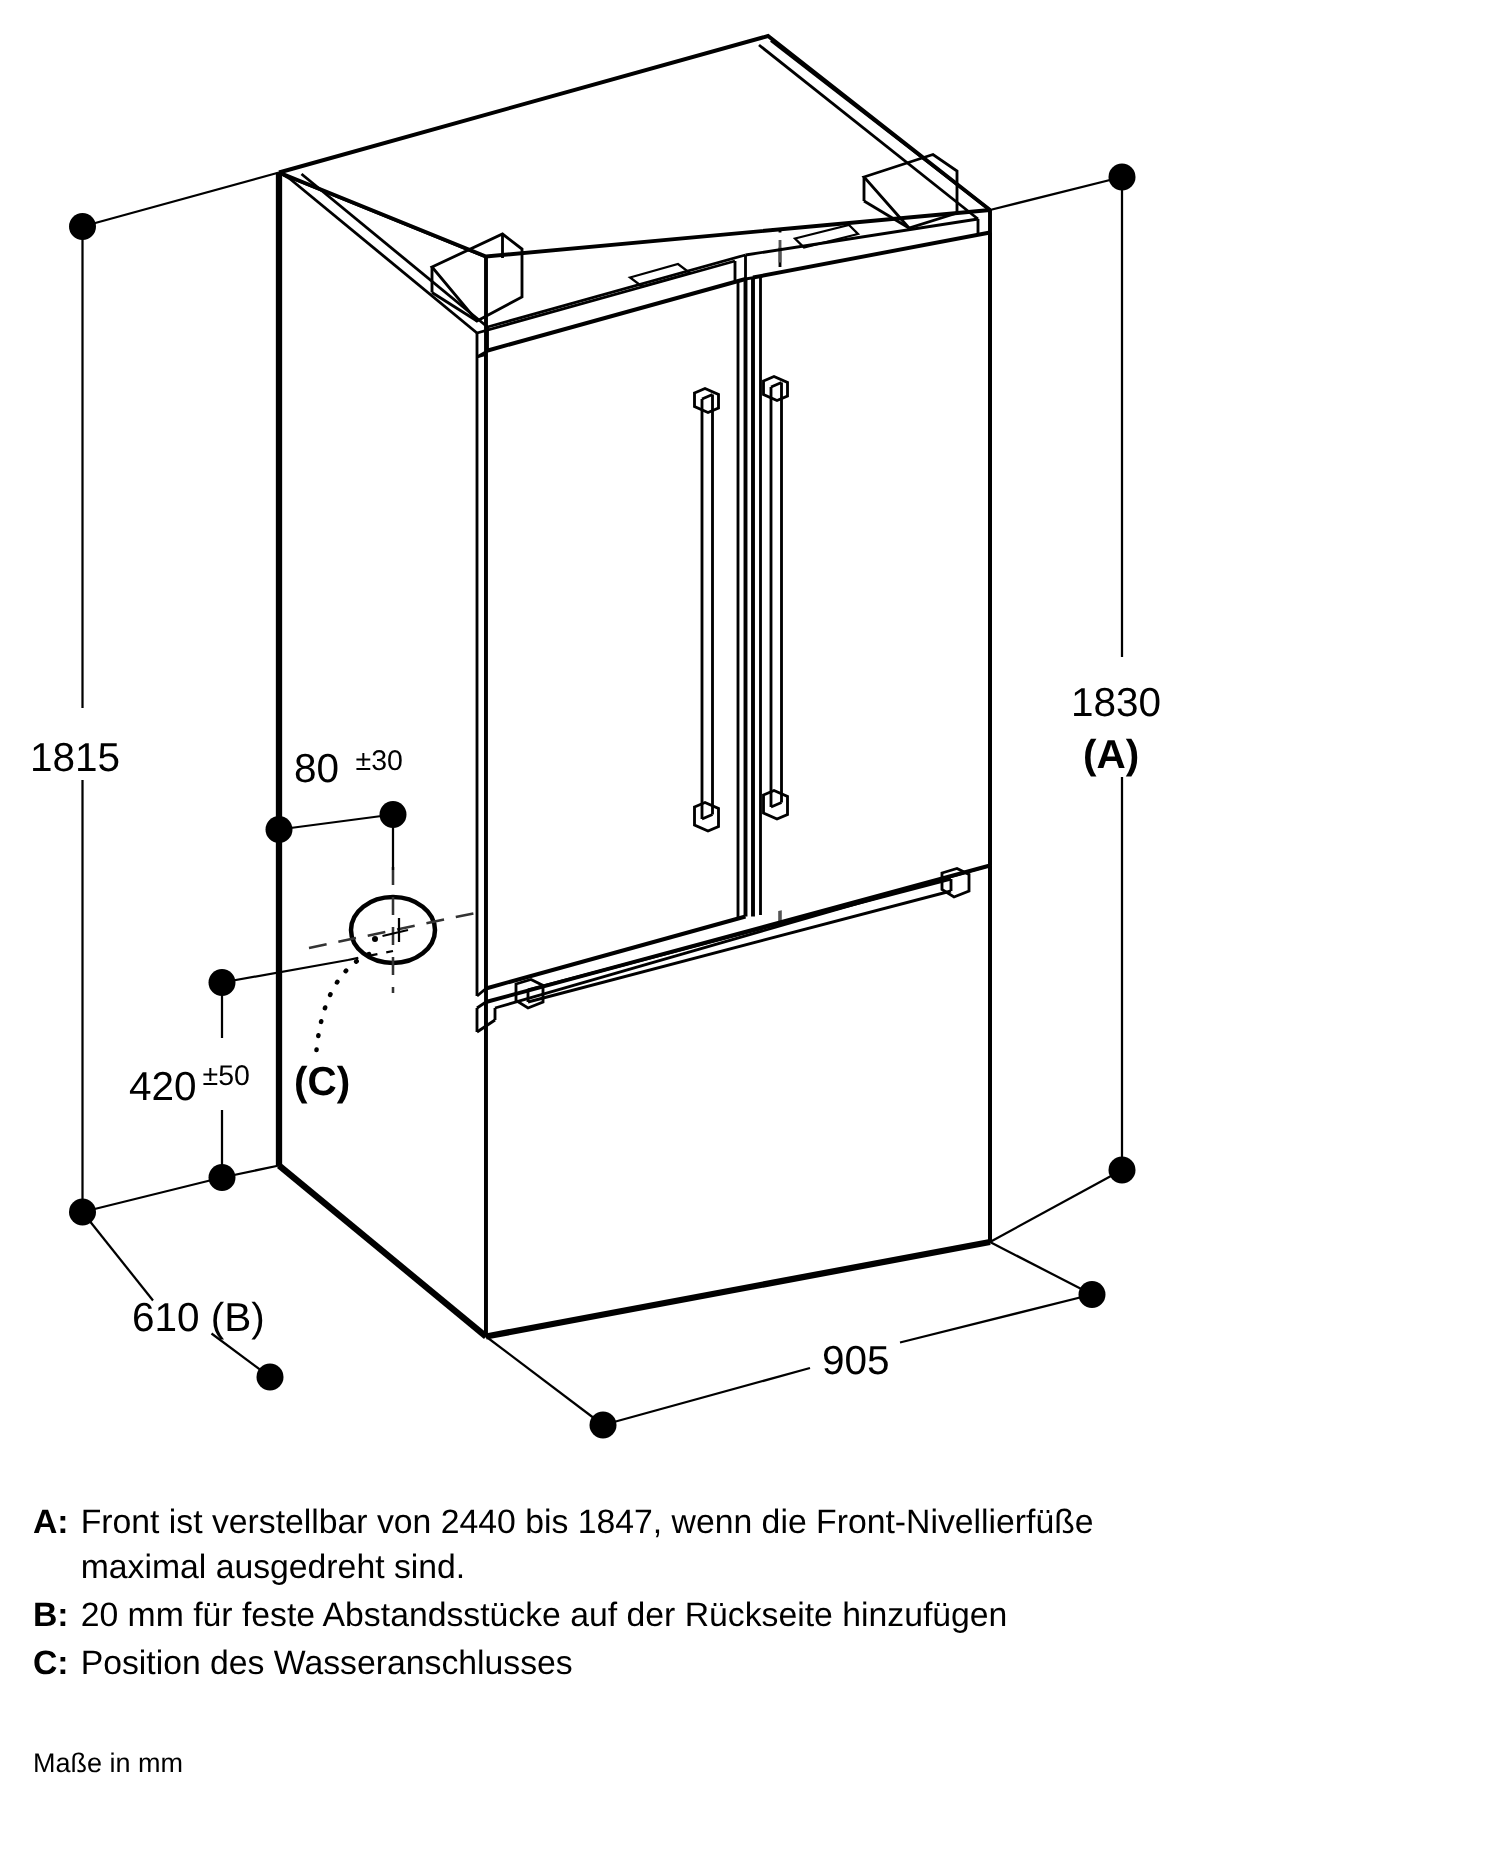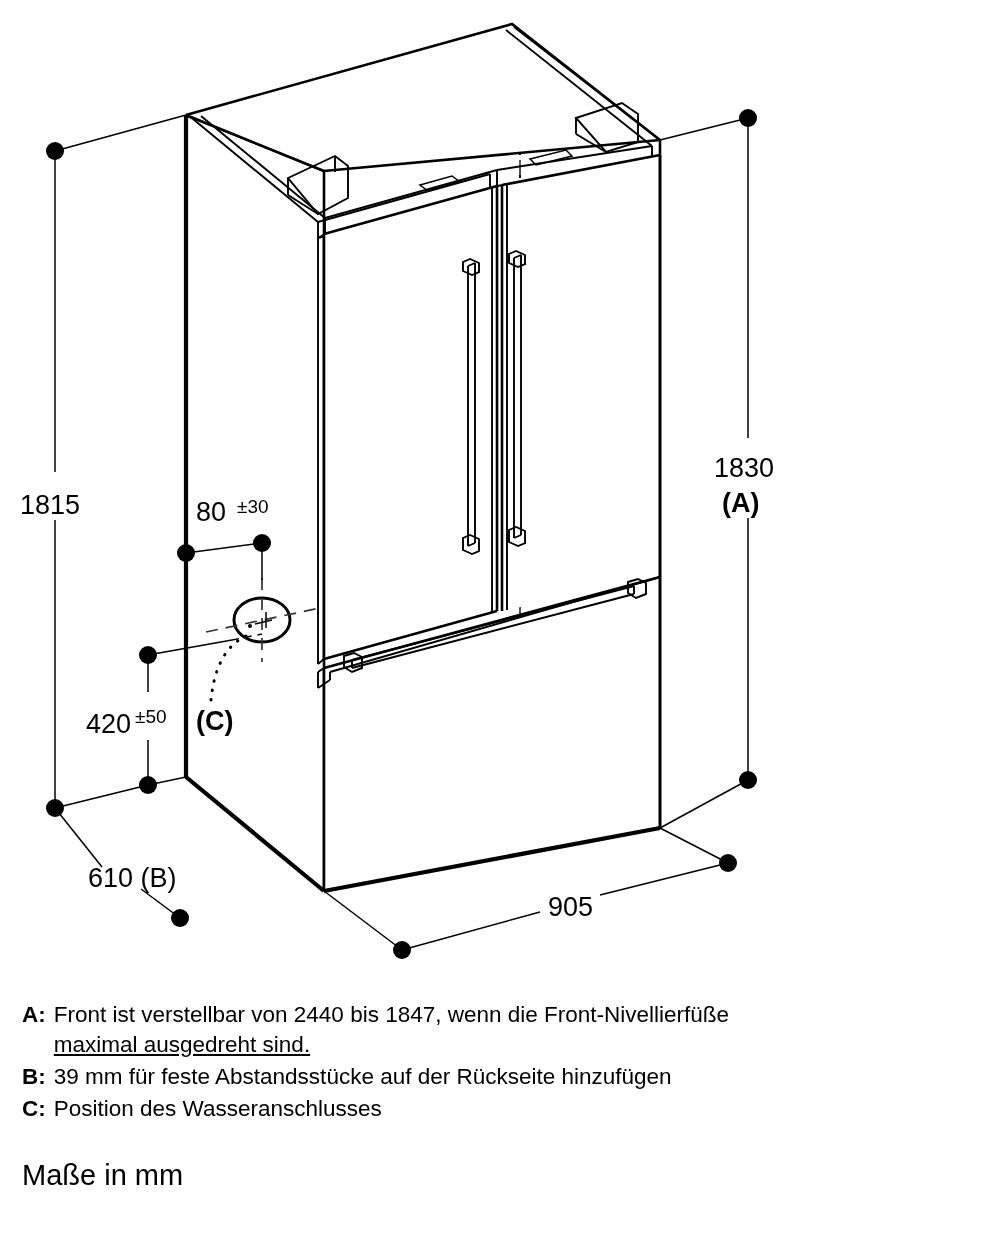--- a/index.html
+++ b/index.html
@@ -76,25 +76,24 @@
     font-weight: bold;
     flex: 0 0 auto;
     padding-right: 8px;
     white-space: nowrap;
   }
   .note-body {
     flex: 1 1 auto;
   }
   .note-body .cont {
     display: block;
-    text-decoration: underline;
   }
   #units {
     margin-top: 36px;
-    font-size: 29px;
+    font-size: 18px;
   }
 </style>
 </head>
 <body>
 
 <div id="diagram-wrap">
 <svg id="tech-drawing" viewBox="0 0 1000 985" xmlns="http://www.w3.org/2000/svg">
 
   <g>
     <path class="hidden-line" d="M 186 777 L 520 684"></path>
@@ -315,21 +314,21 @@
   <div class="note-row">
     <div class="note-key">A:</div>
     <div class="note-body">
       <span>Front ist verstellbar von 2440 bis 1847, wenn die Front-Nivellierfüße</span>
       <span class="cont">maximal ausgedreht sind.</span>
     </div>
   </div>
 
   <div class="note-row">
     <div class="note-key">B:</div>
-    <div class="note-body">39 mm für feste Abstandsstücke auf der Rückseite hinzufügen</div>
+    <div class="note-body">20 mm für feste Abstandsstücke auf der Rückseite hinzufügen</div>
   </div>
 
   <div class="note-row">
     <div class="note-key">C:</div>
     <div class="note-body">Position des Wasseranschlusses</div>
   </div>
 
   <div id="units">Maße in mm</div>
 </div>
 

